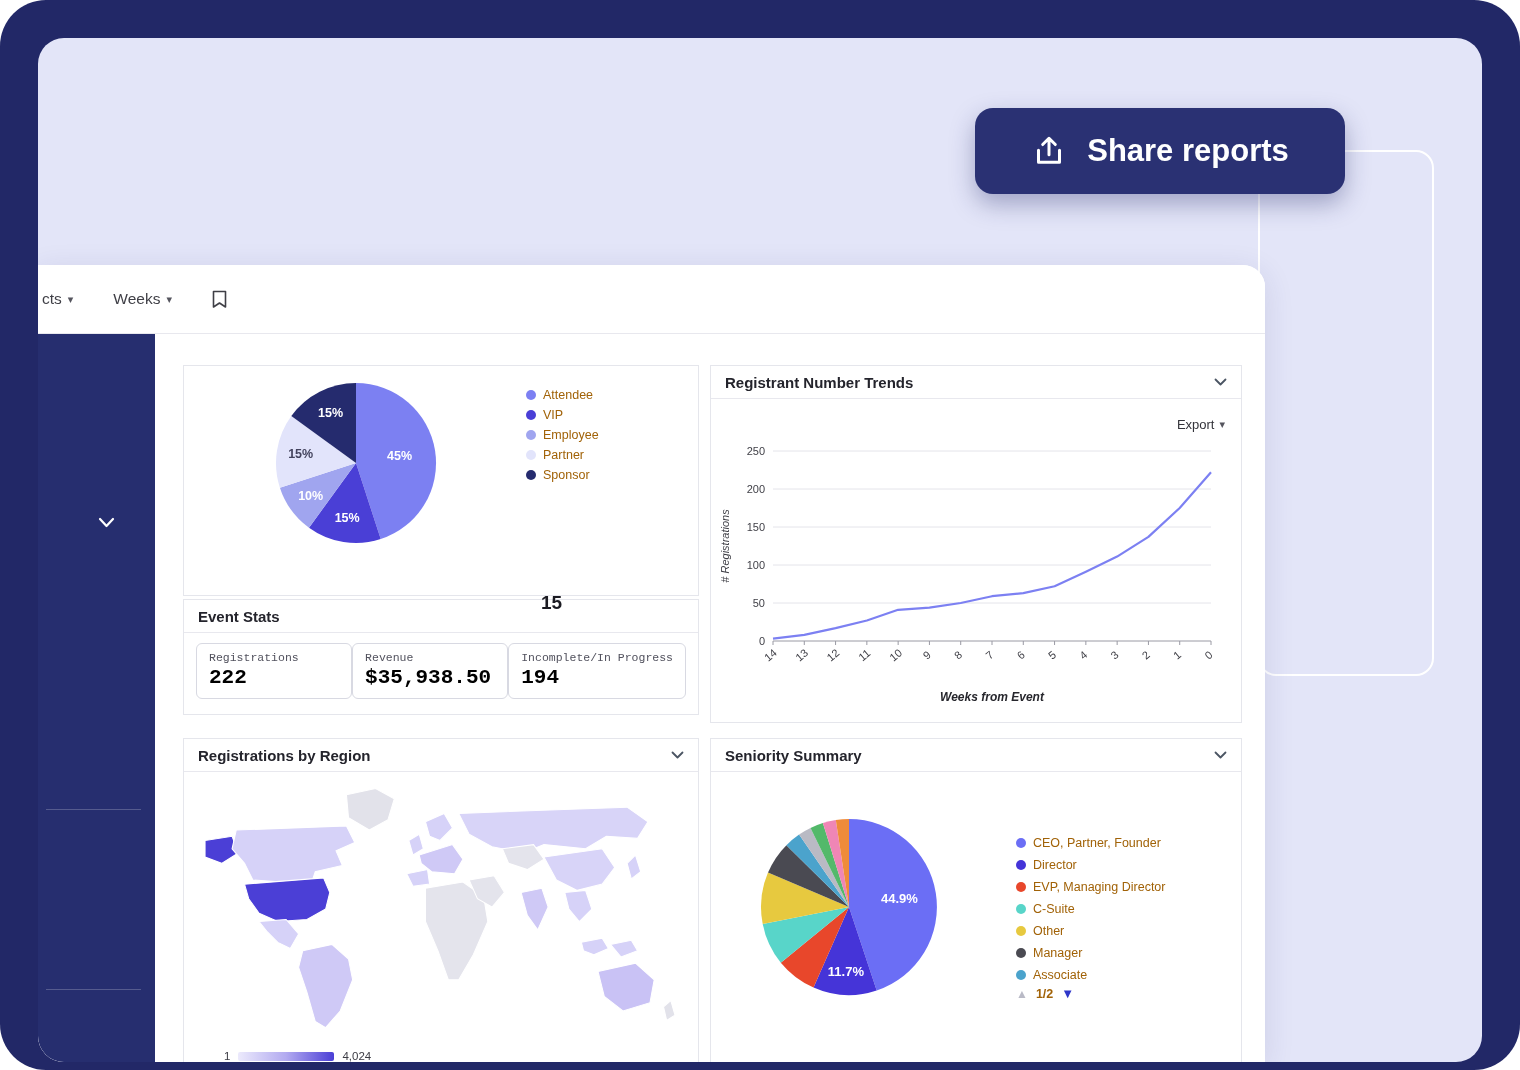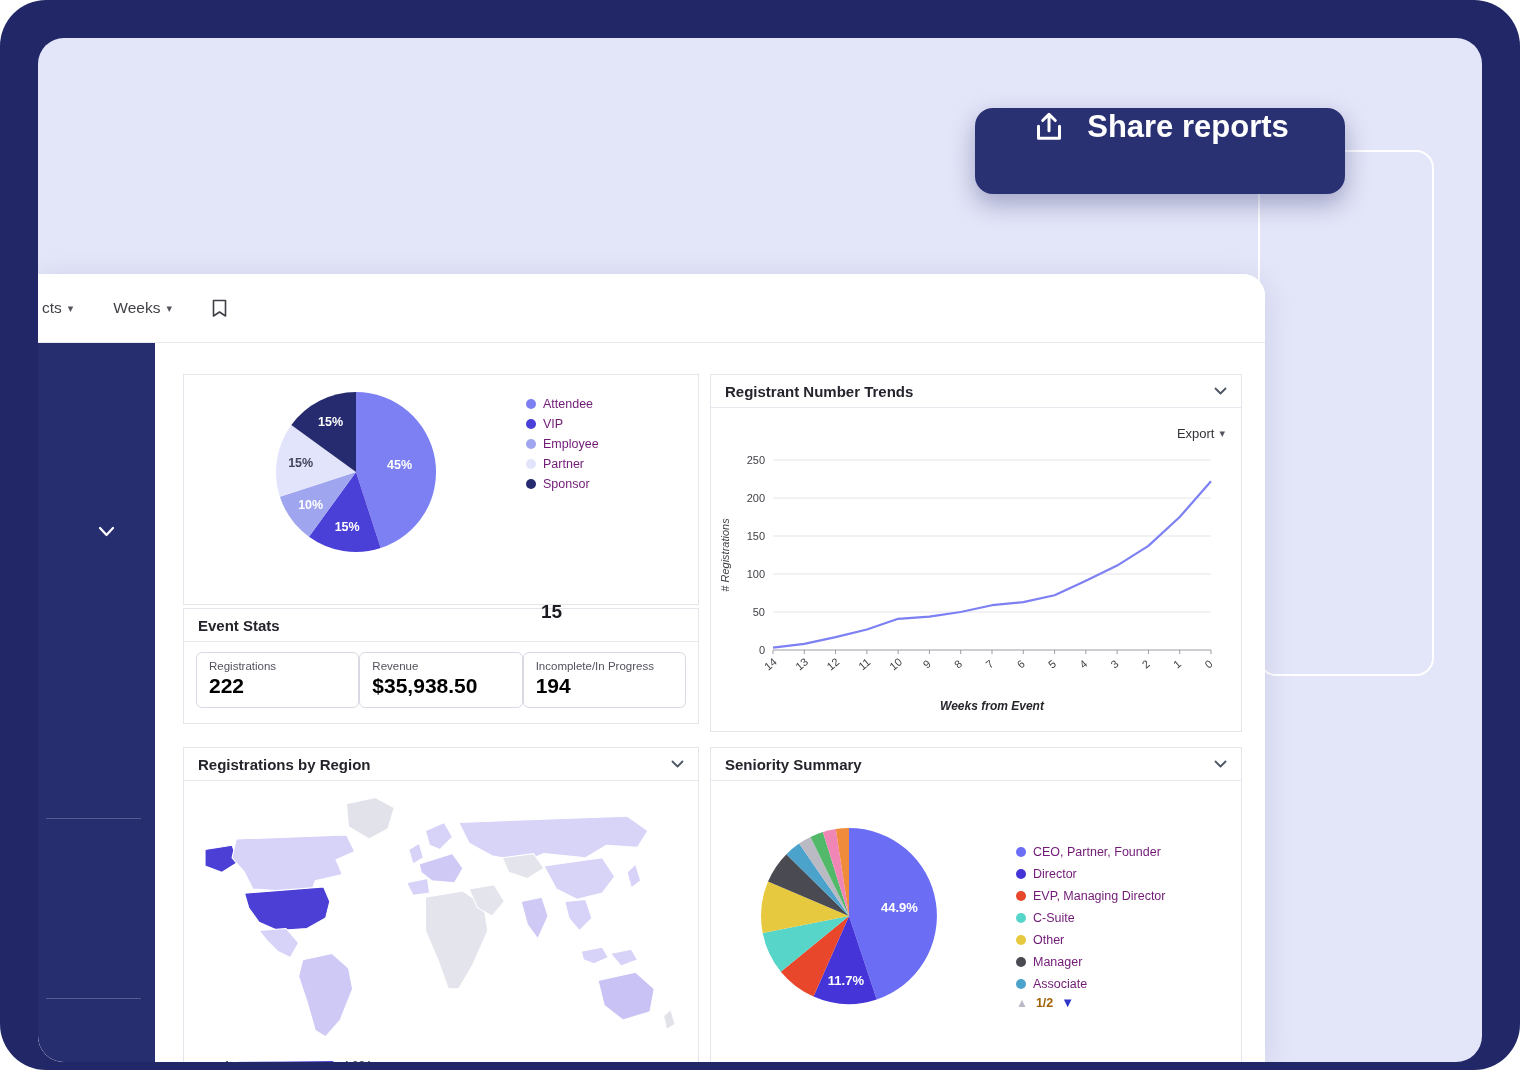--- a/index.html
+++ b/index.html
@@ -7,34 +7,34 @@
        font-family:"Liberation Sans",sans-serif;-webkit-font-smoothing:antialiased;}
 
   
   .frame{position:absolute;inset:0;background:#222867;border-radius:46px;}
   .canvas{position:absolute;left:38px;top:38px;right:38px;bottom:8px;
           background:#e3e5f8;border-radius:26px;overflow:hidden;}
 
   
   .share-btn{position:absolute;left:937px;top:70px;width:370px;height:86px;
              background:#2a3173;border:none;border-radius:18px;cursor:pointer;
-             display:flex;justify-content:center;gap:20px;
+             display:flex;align-items:center;justify-content:center;gap:20px;
              color:#fff;font-family:"Liberation Sans",sans-serif;
              font-size:31px;font-weight:600;z-index:5;
              box-shadow:0 10px 24px rgba(34,40,103,.35);}
   .share-btn svg{display:block;}
 
   
   .deco-outline{position:absolute;left:1220px;top:112px;width:172px;height:522px;
                 border:2px solid #ffffff;border-radius:18px;z-index:1;}
 
   
   .window{position:absolute;left:0;top:227px;width:1227px;bottom:0;
           background:#ffffff;border-top-right-radius:22px;overflow:hidden;z-index:2;
-          box-shadow:0 6px 30px rgba(40,45,110,.12);margin-top:9px;}
+          box-shadow:0 6px 30px rgba(40,45,110,.12);}
   .toolbar{height:68px;display:flex;align-items:center;gap:40px;
            padding-left:4px;border-bottom:1px solid #e8e8ee;background:#fff;}
   .tb-item{display:flex;align-items:center;gap:6px;font-size:15.5px;color:#3f3f46;cursor:pointer;}
   .tb-caret{font-size:11px;color:#55555e;}
   .bookmark{cursor:pointer;display:flex;align-items:center;}
 
   .app-body{display:flex;height:calc(100% - 69px);}
   .sidebar{width:117px;background:#262e6f;position:relative;flex:0 0 auto;}
   .sb-chevron{position:absolute;left:60px;top:180px;cursor:pointer;}
   .sb-div{position:absolute;left:8px;right:14px;height:1px;background:rgba(255,255,255,.22);}
@@ -56,38 +56,38 @@
   .card-region{left:28px;top:404px;width:514px;height:400px;}
   .card-seniority{left:555px;top:404px;width:530px;height:324px;}
 
   .float-15{position:absolute;left:386px;top:258px;font-size:19px;font-weight:600;
             color:#1b1b22;z-index:3;}
 
   
   .legend{position:absolute;}
   .lg-row{display:flex;align-items:center;gap:7px;margin-bottom:6px;}
   .lg-dot{width:10px;height:10px;border-radius:50%;flex:0 0 auto;}
-  .lg-label{font-size:12.5px;color:#701a75;white-space:nowrap;}
+  .lg-label{font-size:12.5px;color:#a16207;white-space:nowrap;}
   #attendee-legend{left:342px;top:22px;}
   #attendee-pie{position:absolute;left:87px;top:12px;}
   #seniority-pie{position:absolute;left:45px;top:42px;}
   #seniority-legend{left:305px;top:64px;}
   #seniority-legend .lg-row{margin-bottom:8px;}
   .pager{position:absolute;left:305px;top:214px;display:flex;align-items:center;gap:8px;}
   .pg-up{color:#b9bac6;font-size:12px;cursor:pointer;}
   .pg-num{color:#a16207;font-size:12.5px;font-weight:600;}
   .pg-down{color:#2f36c9;font-size:13px;cursor:pointer;}
 
   
   .export{position:absolute;right:16px;top:18px;display:flex;align-items:center;gap:5px;
           font-size:13px;color:#33333a;cursor:pointer;}
   #trends-chart{position:absolute;left:6px;top:38px;}
 
   
-  .stats-row{display:flex;padding:10px 12px 0 12px;}
+  .stats-row{display:flex;padding:10px 12px 0 12px;font-family:Liberation Mono, monospace;}
   .stat-box{flex:1;border:1px solid #d8d9e2;border-radius:6px;padding:7px 12px 9px 12px;}
   .stat-label{font-size:11.5px;color:#52525e;margin-bottom:2px;white-space:nowrap;}
   .stat-value{font-size:21px;font-weight:700;color:#000000;}
 
   
   #region-map{position:absolute;left:6px;top:4px;}
   .scale-row{position:absolute;left:40px;top:278px;display:flex;align-items:center;gap:8px;}
   .scale-label{font-size:11.5px;color:#3c3c44;}
   .scale-bar{width:96px;height:9px;border-radius:2px;
              background:linear-gradient(to right,#eceafc,#b2aaf0,#4b3fd6);}

